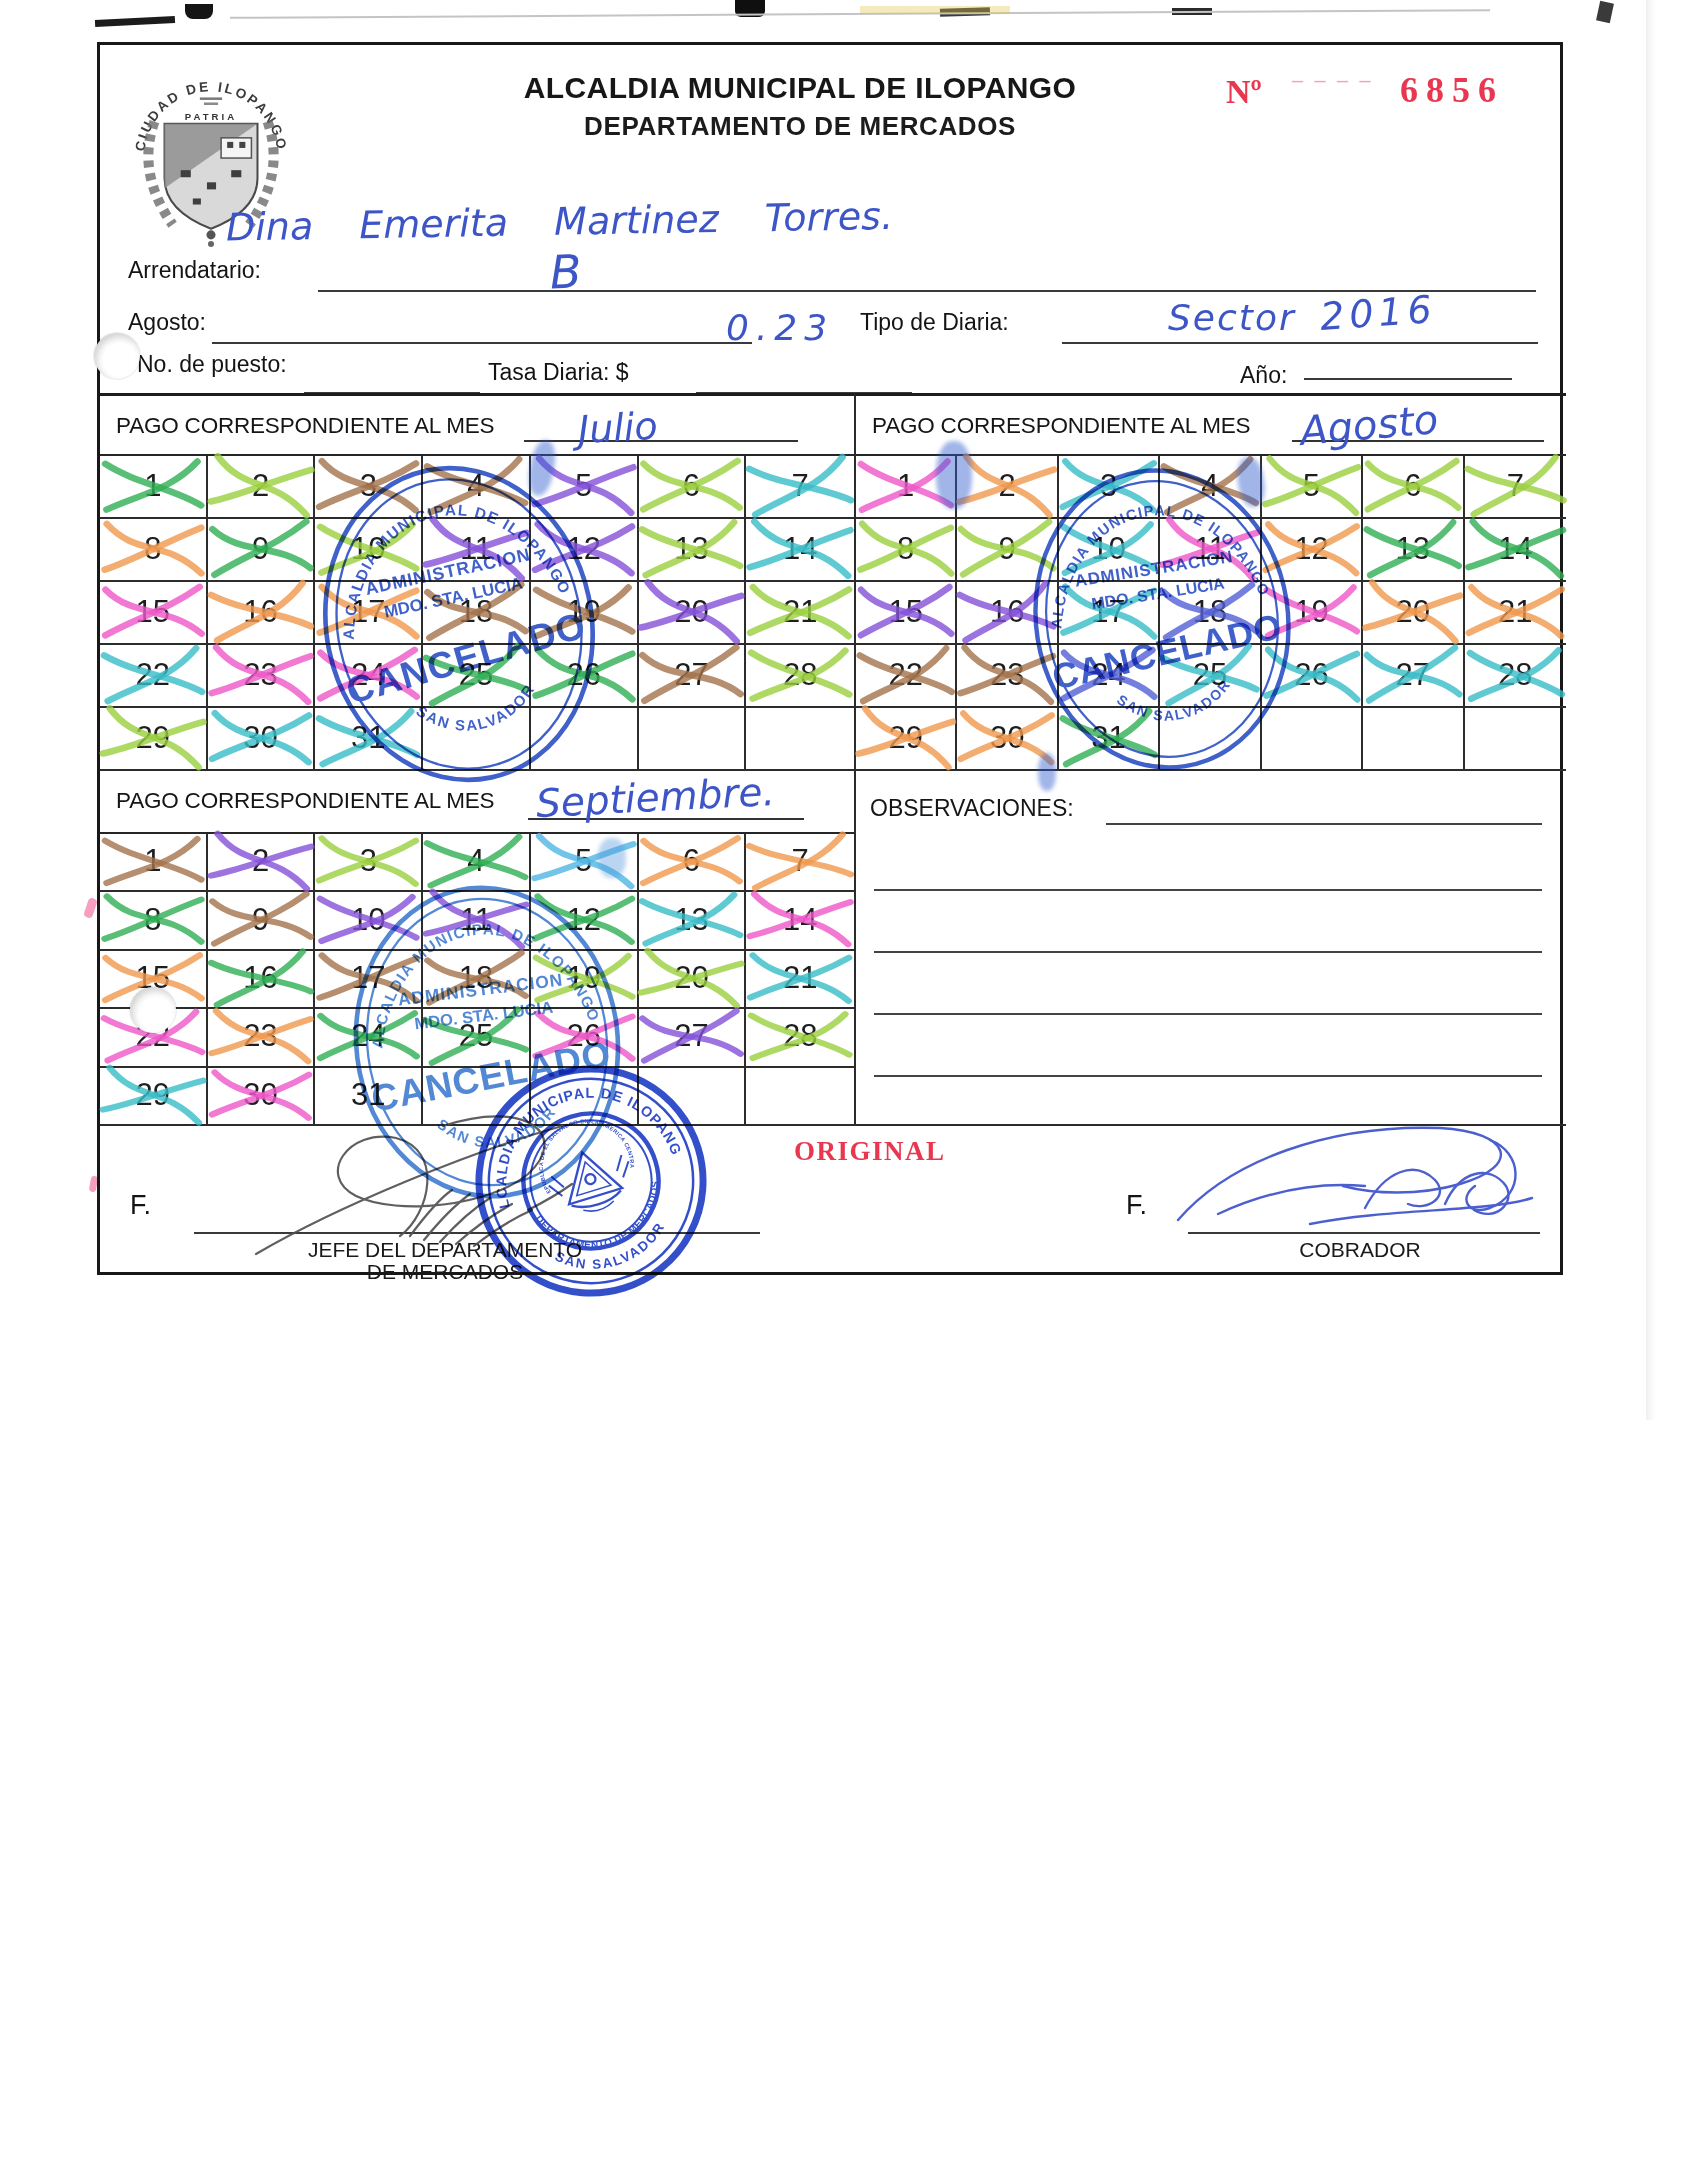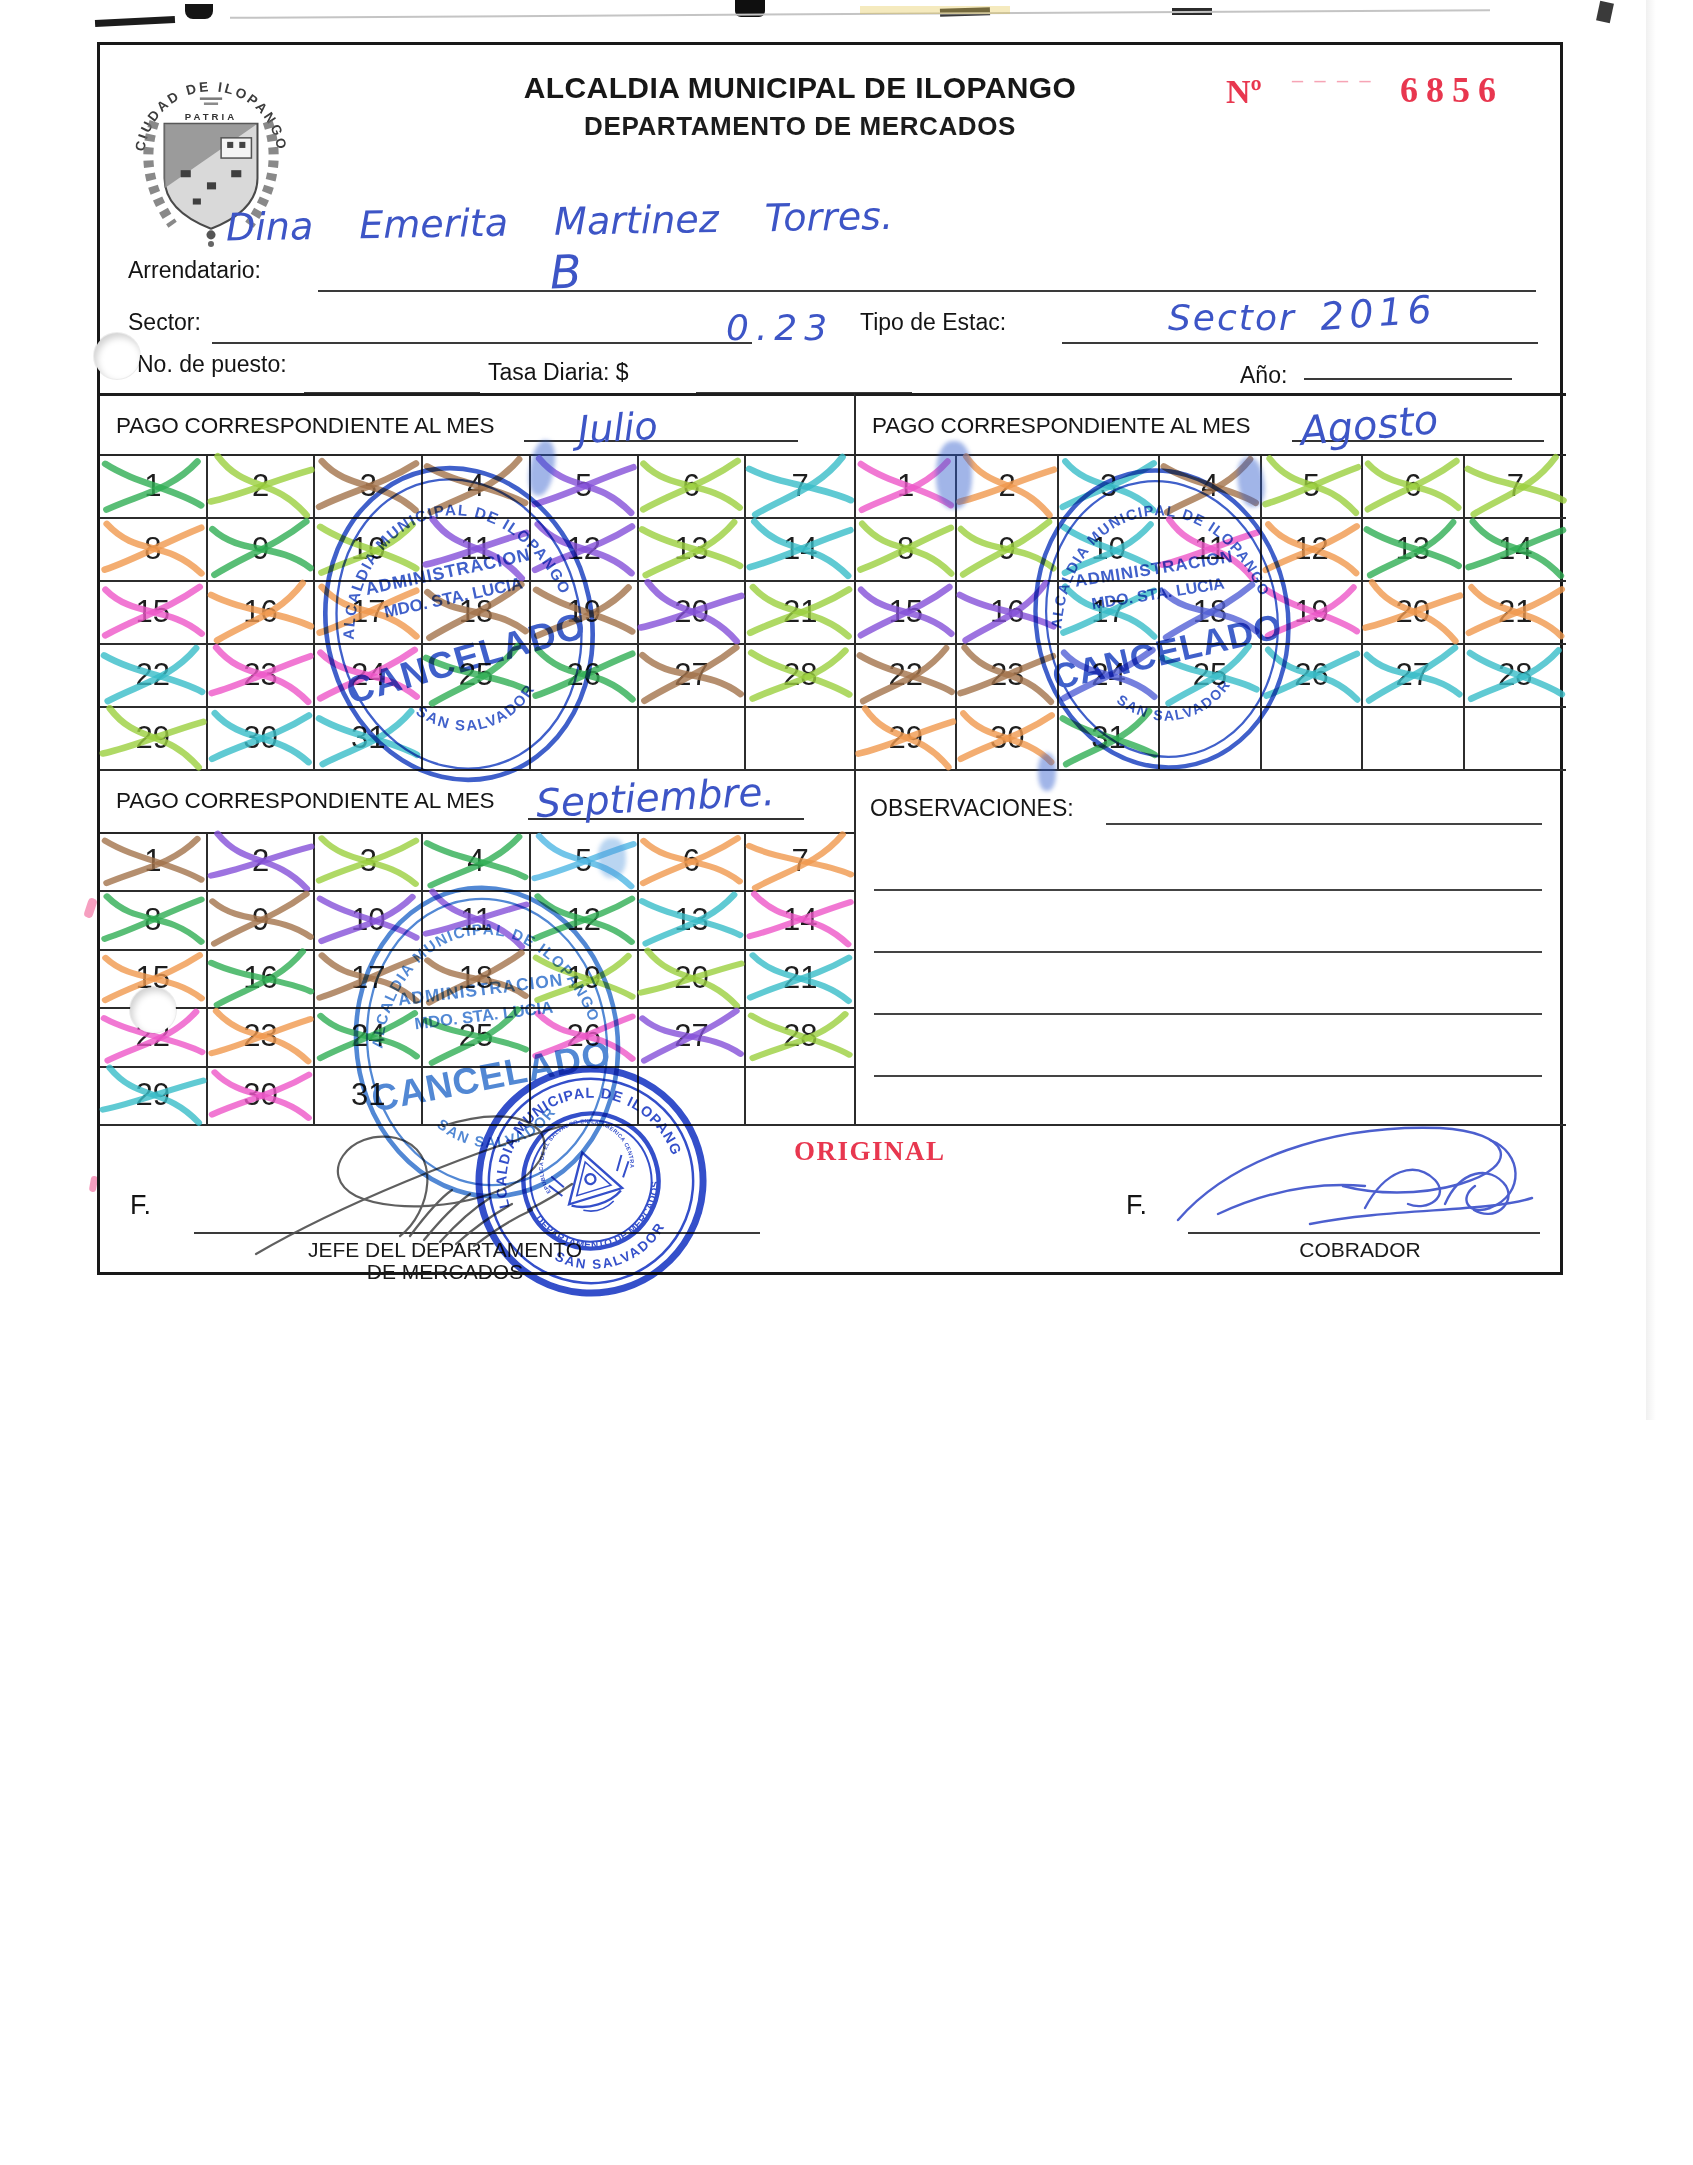--- a/index.html
+++ b/index.html
@@ -140,25 +140,25 @@
     <div class="abs title1">ALCALDIA MUNICIPAL DE ILOPANGO</div>
     <div class="abs title2">DEPARTAMENTO DE MERCADOS</div>
     <div class="abs" id="numero-label">Nº</div>
     <div class="abs" id="numero-dashes">– – – –</div>
     <div class="abs" id="numero-value">6856</div>
 
     <div class="abs flabel" id="lbl-arr">Arrendatario:</div>
     <div class="abs fline" id="ln-arr"></div>
     <div class="abs hw" id="hw-name">Dina Emerita Martinez Torres.</div>
 
-    <div class="abs flabel" id="lbl-sec">Sector:</div>
+    <div class="abs flabel" id="lbl-sec">Agosto:</div>
     <div class="abs fline" id="ln-sec"></div>
     <div class="abs hw" id="hw-b">B</div>
 
-    <div class="abs flabel" id="lbl-tipo">Tipo de Estac:</div>
+    <div class="abs flabel" id="lbl-tipo">Tipo de Diaria:</div>
     <div class="abs fline" id="ln-tipo"></div>
     <div class="abs hw" id="hw-estac">Sector</div>
 
     <div class="abs flabel" id="lbl-no">No. de puesto:</div>
     <div class="abs fline" id="ln-no"></div>
 
     <div class="abs flabel" id="lbl-tasa">Tasa Diaria: $</div>
     <div class="abs fline" id="ln-tasa"></div>
     <div class="abs hw" id="hw-tasa">0.23</div>
 

